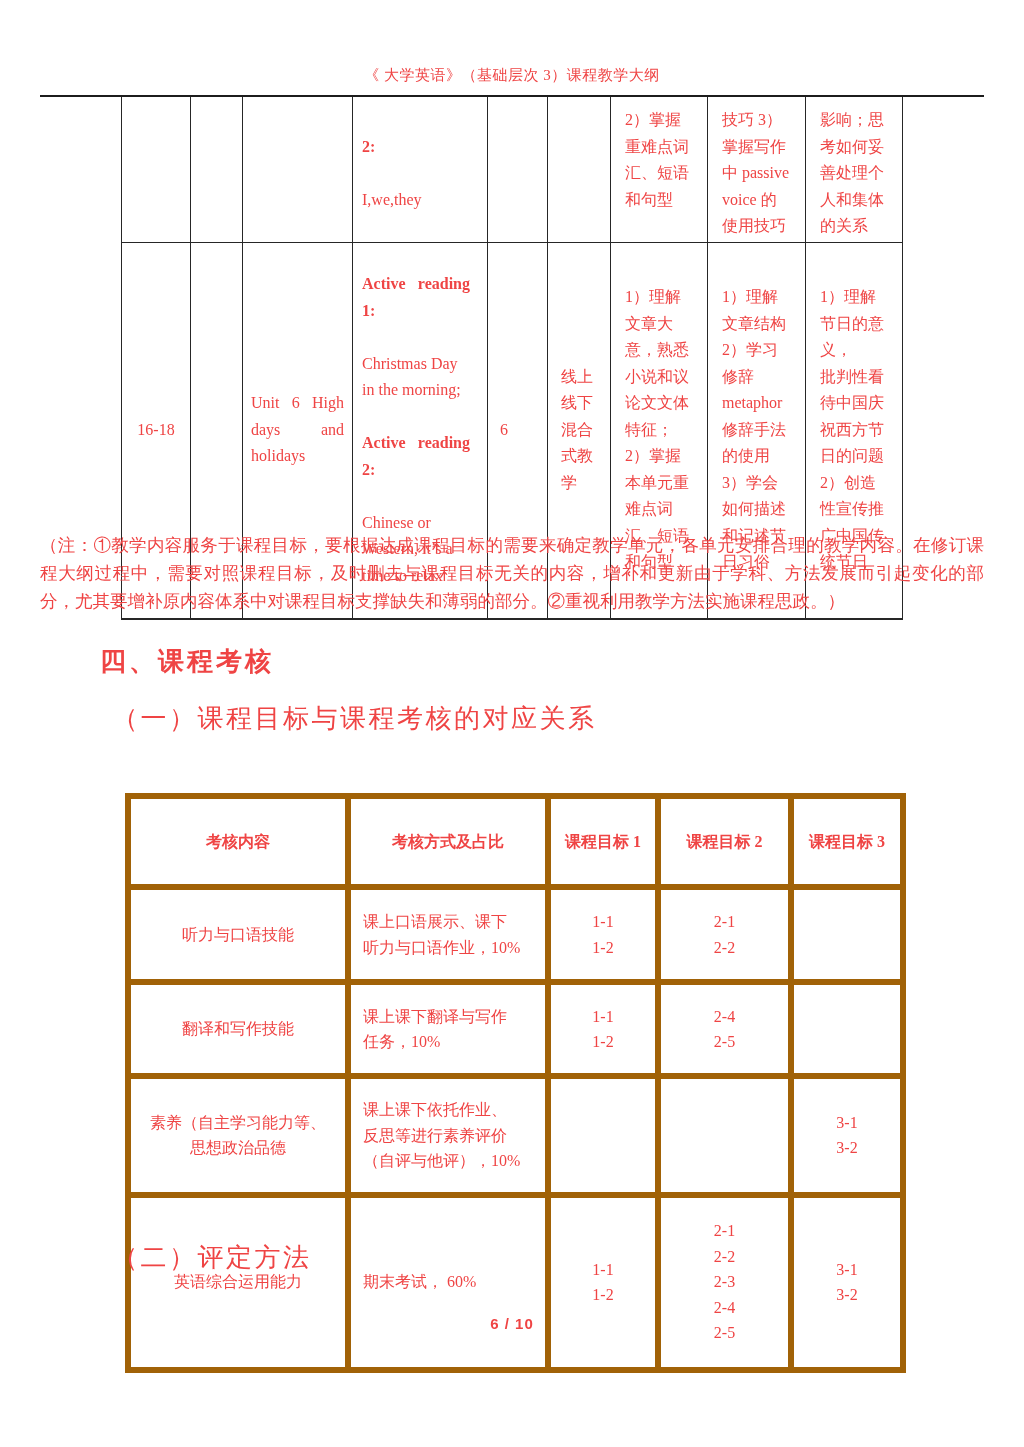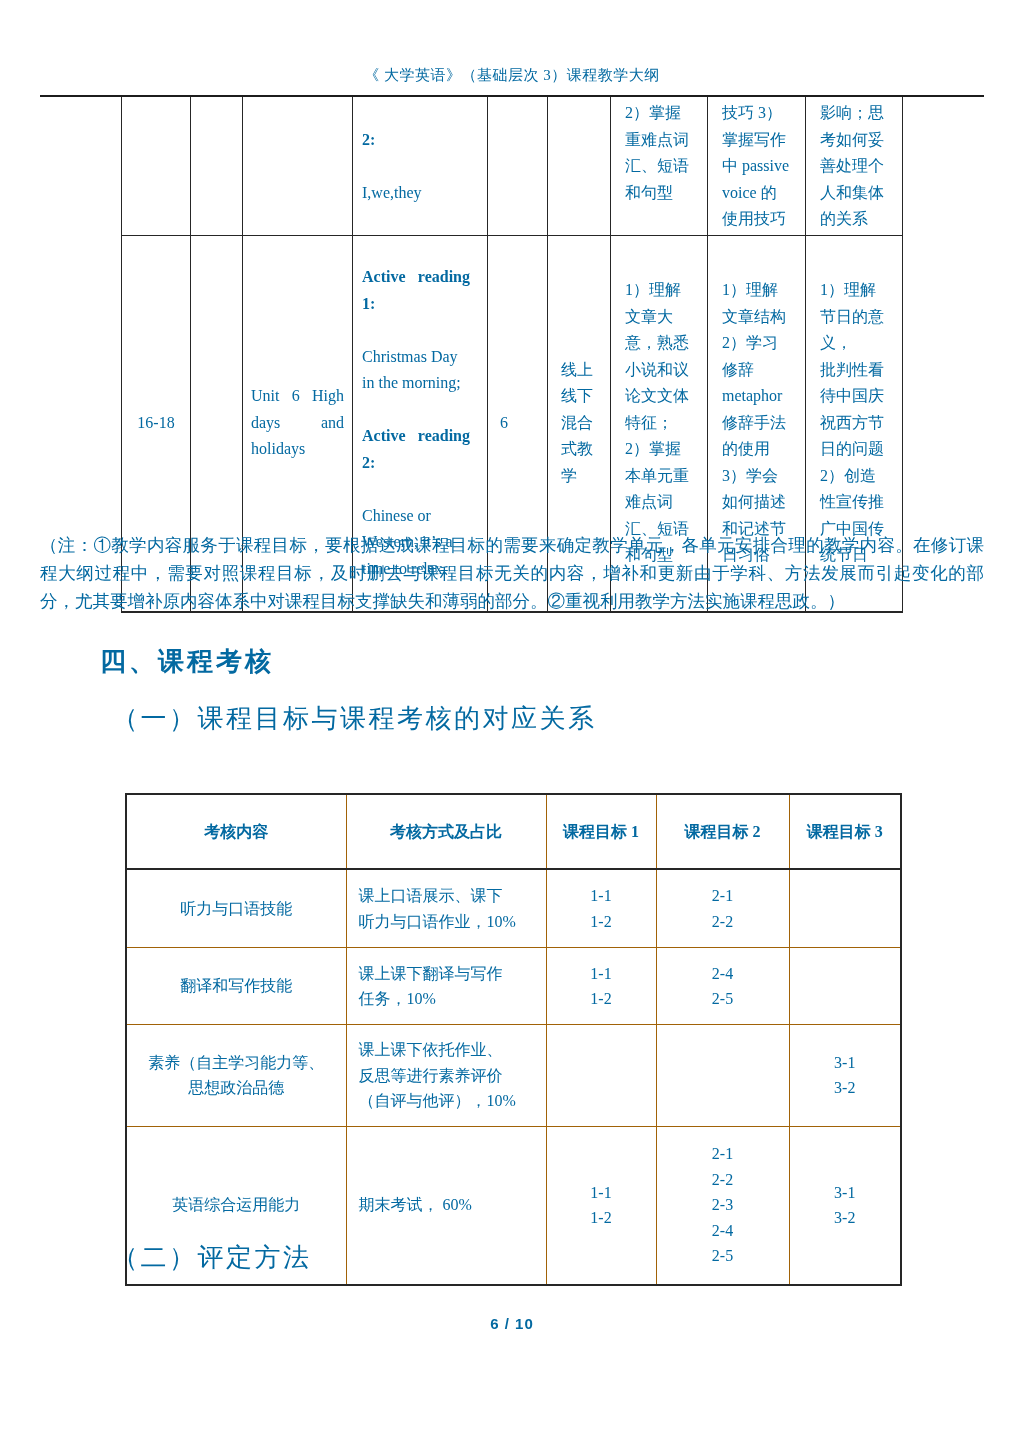--- a/index.html
+++ b/index.html
@@ -1,29 +1,29 @@
 <!DOCTYPE html>
 <html><head>
 <meta charset="utf-8">
 <style>
   html,body{margin:0;padding:0;background:#ffffff;}
   .page{
     position:relative;width:1024px;height:1447px;background:#fff;
-    font-family:"Liberation Serif","DejaVu Serif",serif;color:#0369a1;
+    font-family:"Liberation Serif","DejaVu Serif",serif;color:#ef4444;
     overflow:hidden;
   }
   
   .doc-header{position:absolute;top:66px;left:0;width:100%;text-align:center;font-size:15px;letter-spacing:.5px;}
   .header-rule{position:absolute;top:95px;left:40px;width:944px;height:2px;background:#1c1c1c;}
 
   
   .t1{position:absolute;left:121px;top:97px;border-collapse:collapse;table-layout:fixed;
       font-size:16px;line-height:26.5px;line-break:strict;}
   .t1 td{border:1px solid #262626;padding:2px 8px;vertical-align:middle;white-space:pre-line;overflow:hidden;}
-  .t1 tr.r1 td{border-top:none;height:128px;vertical-align:top;padding-top:3px;}
+  .t1 tr.r1 td{border-top:none;height:128px;vertical-align:top;padding-top:10px;}
   .t1 tr.r2 td{height:290px;border-bottom:2px solid #262626;}
   .t1 td.goal{padding-left:14px;padding-right:13px;text-align:left;}
   .t1 td.mode{padding-left:13px;padding-right:12px;}
   .t1 td.hours{padding-left:12px;}
   .t1 td.weeks{text-align:center;}
   .t1 td.unit{text-align:justify;margin-top:16px;}
   .t1 td.content{padding-left:9px;padding-right:17px;}
   .blk{display:block;}
   .b{font-weight:bold;}
   .j{text-align:justify;}
@@ -38,21 +38,21 @@
   .h-sub{position:absolute;left:112px;margin:0;font-size:26px;font-weight:normal;letter-spacing:2.5px;}
   .h-sub1{top:701px;}
   .h-sub2{top:1240px;}
   .t3-title{position:absolute;top:754px;left:0;width:100%;text-align:center;
             font-size:25px;font-weight:bold;letter-spacing:2px;
             font-family:"Liberation Sans","DejaVu Sans",sans-serif;}
 
   
   .t3{position:absolute;left:125px;top:793px;border-collapse:collapse;table-layout:fixed;
       font-size:16px;line-height:25.5px;border:2px solid #262626;line-break:strict;}
-  .t3 th,.t3 td{border:1px solid #a16207;vertical-align:middle;white-space:pre-line;padding:12px 6px;margin-top:32px;}
+  .t3 th,.t3 td{border:6px solid #a16207;vertical-align:middle;white-space:pre-line;padding:18px 6px;margin-top:32px;}
   .t3 thead th{height:49px;font-weight:bold;text-align:center;border-bottom:2px solid #262626;}
   .t3 td.c-content{text-align:center;}
   .t3 td.c-method{text-align:left;padding-left:12px;padding-right:8px;}
   .t3 td.c-goal{text-align:center;}
   .t3 tr.ar1 td{height:53px;}
   .t3 tr.ar2 td{height:53px;}
   .t3 tr.ar3 td{height:52px;}
   .t3 tr.ar4 td{height:73px;}
   .t3 tr.ar5 td{height:133px;}
 

